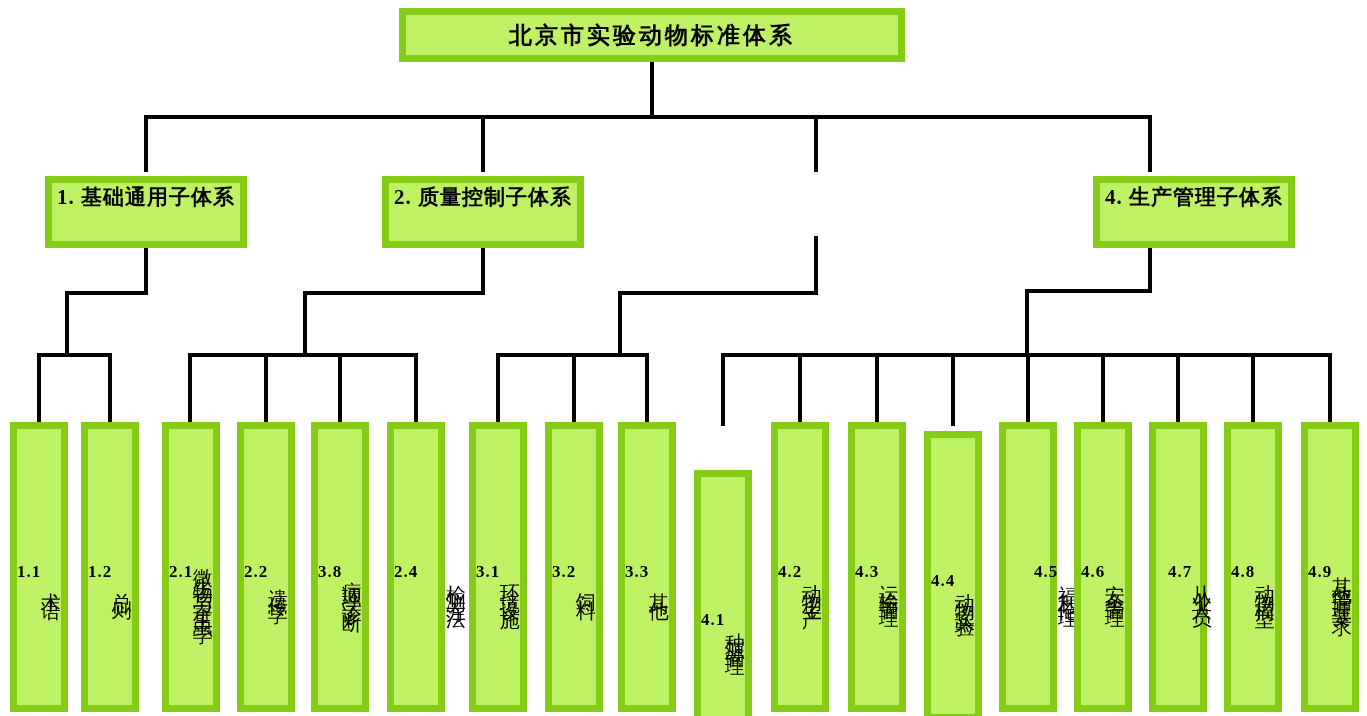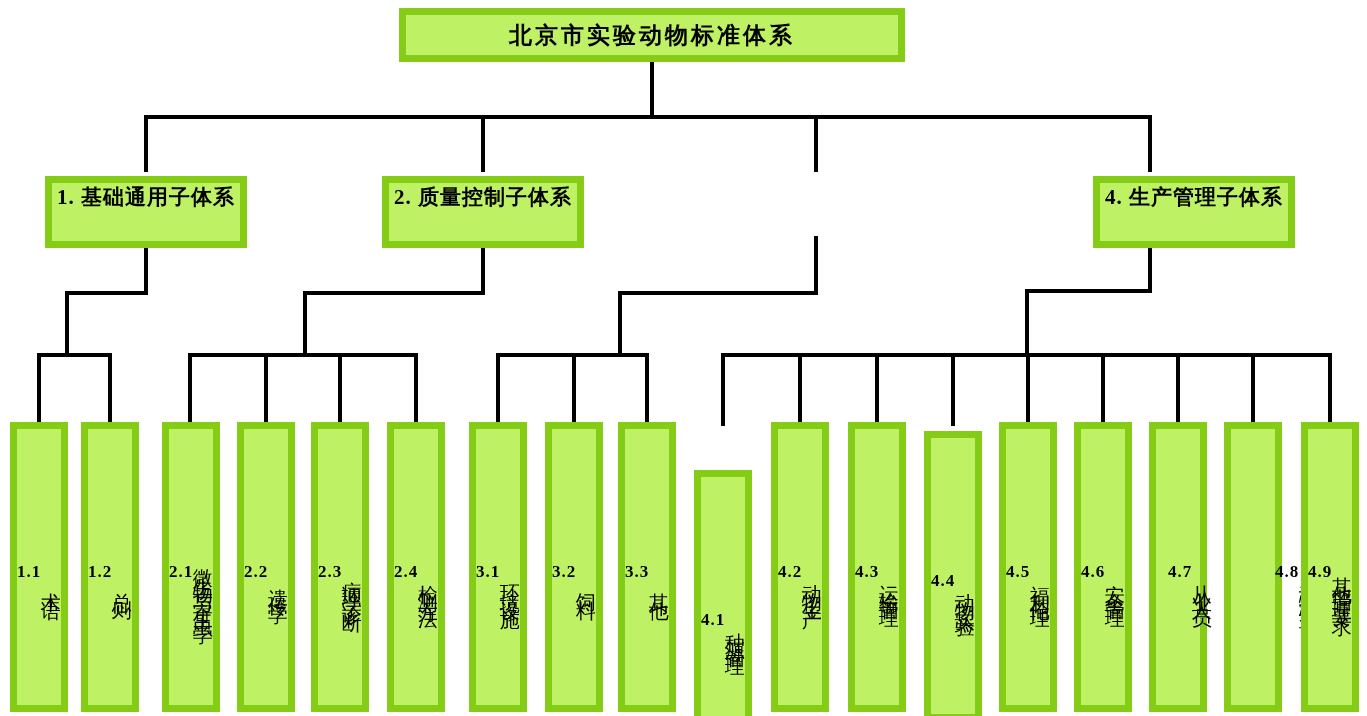--- a/index.html
+++ b/index.html
@@ -82,32 +82,32 @@
     text-orientation: upright;
     font-size: 20px;
     line-height: 1;
     letter-spacing: 8px;
   }
   .lf-1  { left: 10px; }
   .lf-2  { left: 81px; }
   .lf-3  { left: 162px; }
   .lf-4  { left: 237px; }
   .lf-5  { left: 311px; }
-  .lf-6  { left: 387px; }
+  .lf-6  { left: 387px; gap: 28px; }
   .lf-7  { left: 469px; }
   .lf-8  { left: 545px; }
   .lf-9  { left: 618px; }
   .lf-10 { left: 694px; margin-top: 48px; }
   .lf-11 { left: 771px; }
   .lf-12 { left: 848px; }
   .lf-13 { left: 924px; margin-top: 9px; }
-  .lf-14 { left: 999px; }
+  .lf-14 { left: 999px; padding-left: 28px; }
   .lf-15 { left: 1074px; }
   .lf-16 { left: 1149px; padding-left: 12px; }
-  .lf-17 { left: 1224px; padding-left: 44px; }
+  .lf-17 { left: 1224px; }
   .lf-18 { left: 1301px; }
 </style>
 </head>
 <body>
 
 <div class="canvas">
 
   <svg class="connectors" viewBox="0 0 1367 716" xmlns="http://www.w3.org/2000/svg">
 
     <path d="M652 58 V117 M144 117 H1152 M146 115 V172 M483 115 V172 M816 115 V172 M1150 115 V172"></path>
@@ -145,21 +145,21 @@
   </div>
   <div class="node leaf-box lf-3">
     <span class="leaf-code">2.1</span>
     <span class="leaf-label">微生物与寄生虫学</span>
   </div>
   <div class="node leaf-box lf-4">
     <span class="leaf-code">2.2</span>
     <span class="leaf-label">遗传学</span>
   </div>
   <div class="node leaf-box lf-5">
-    <span class="leaf-code">2.3</span>
+    <span class="leaf-code">3.8</span>
     <span class="leaf-label">病理学诊断</span>
   </div>
   <div class="node leaf-box lf-6">
     <span class="leaf-code">2.4</span>
     <span class="leaf-label">检测方法</span>
   </div>
   <div class="node leaf-box lf-7">
     <span class="leaf-code">3.1</span>
     <span class="leaf-label">环境设施</span>
   </div>

